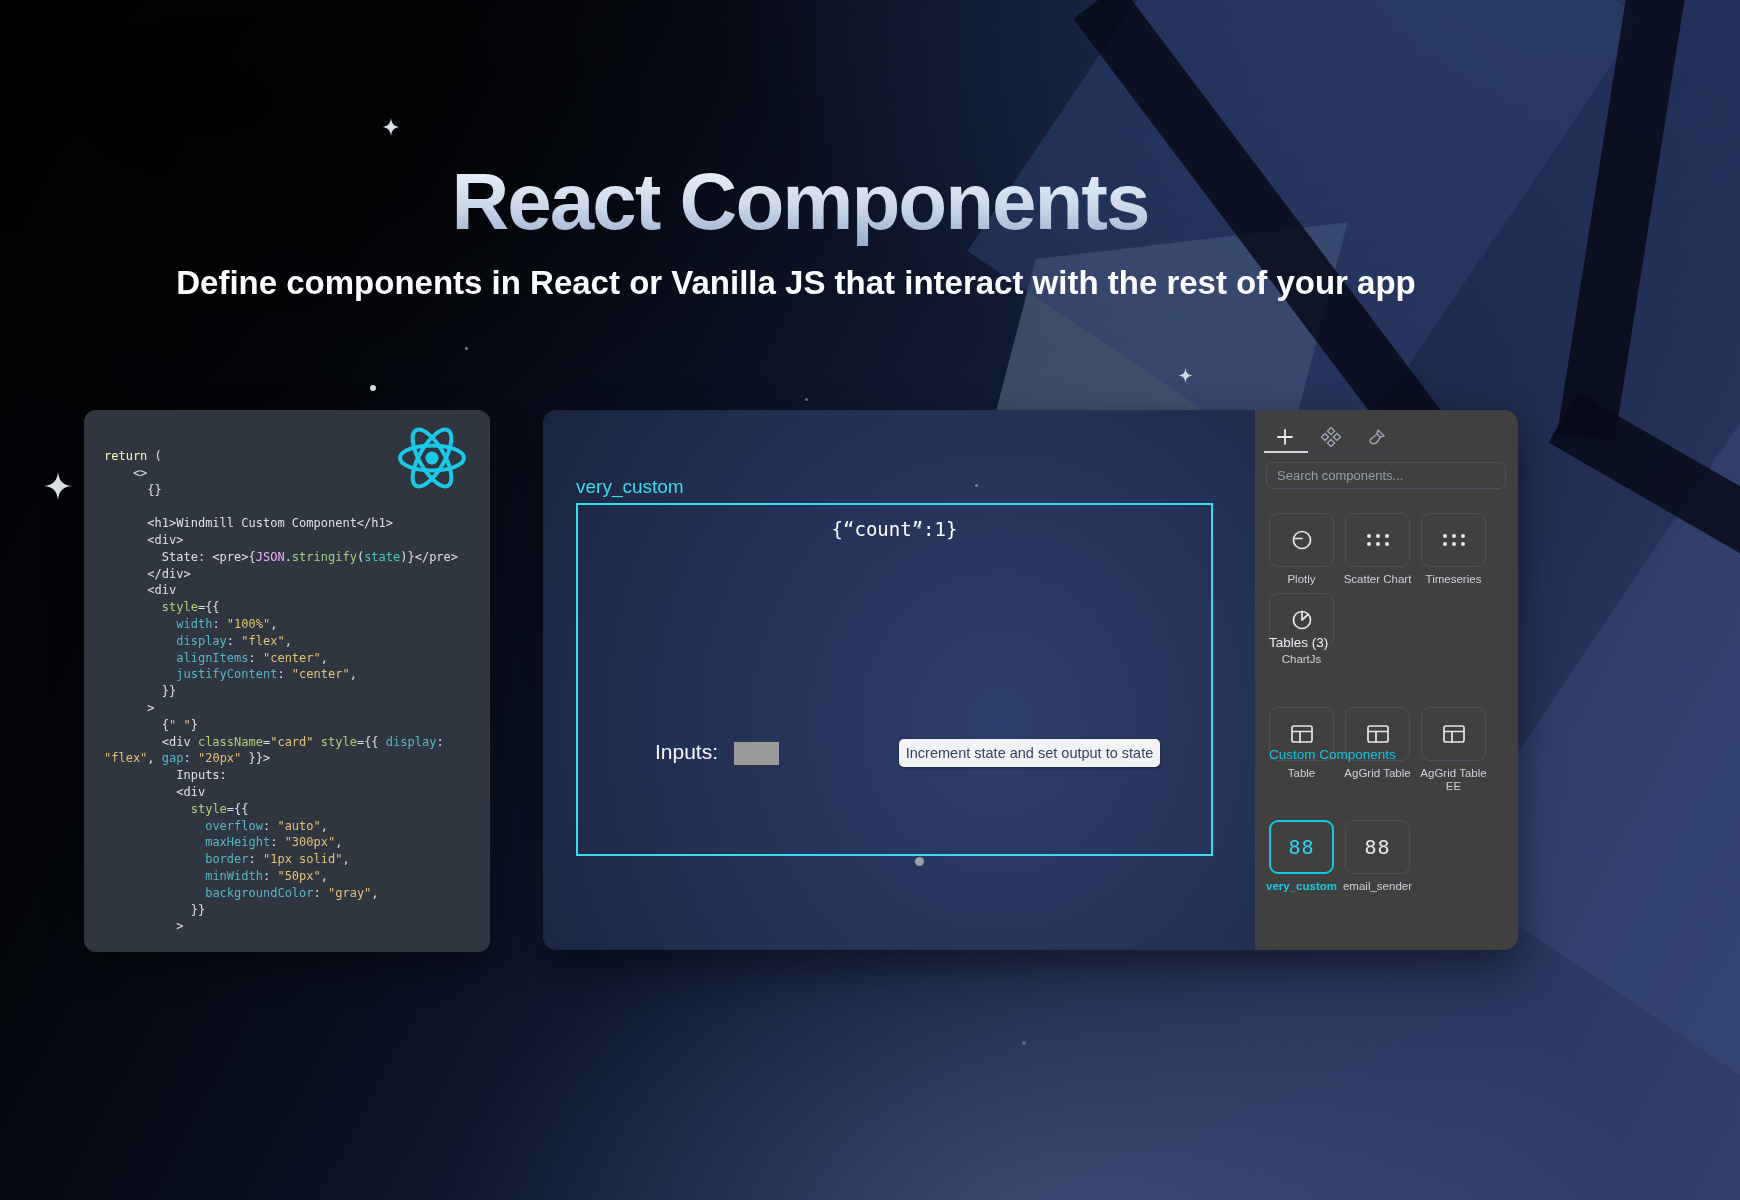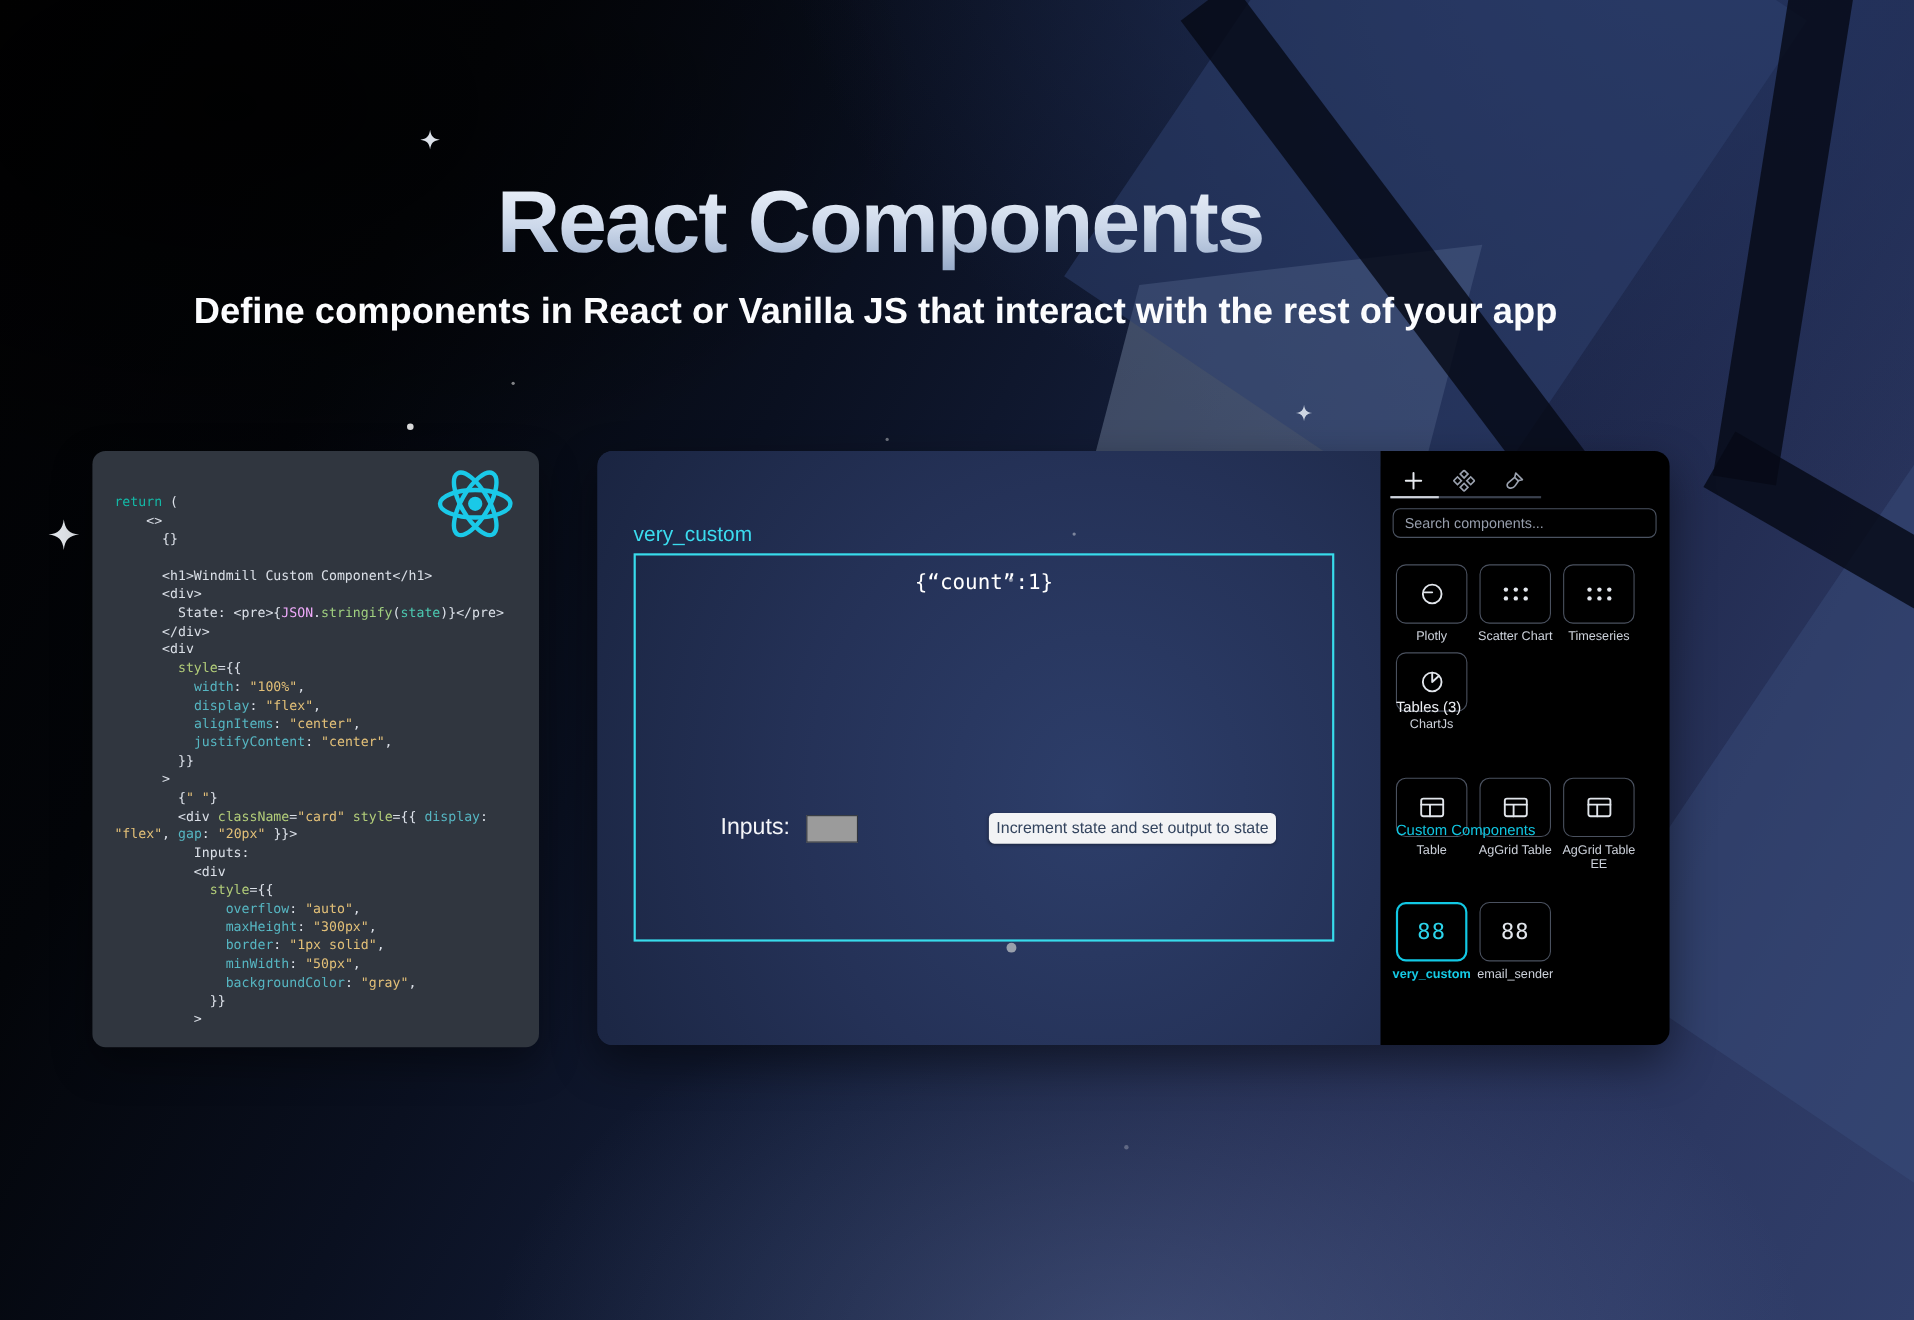--- a/index.html
+++ b/index.html
@@ -29,21 +29,21 @@
     background:linear-gradient(180deg,#f3f7fd 0%,#ccd8ea 55%,#94a8c7 100%);
     -webkit-background-clip:text;background-clip:text;color:transparent;}
   .hero-sub{position:absolute;z-index:2;top:252px;left:0;width:1568px;text-align:center;margin:12px;
     font-size:33px;font-weight:700;color:#fbfcfe;}
 
   
   .code-panel{position:absolute;z-index:2;left:84px;top:410px;width:406px;height:542px;box-sizing:border-box;
     background:#30363f;border-radius:12px;padding:38px 0 0 20px;
     box-shadow:0 14px 36px rgba(0,0,0,.4);}
   .code{font-family:"DejaVu Sans Mono",monospace;font-size:12px;line-height:16.8px;white-space:pre;}
-  .tk-kw{color:#14b8a6;} .tk-pl{color:#dbe0e8;} .tk-attr{color:#b2cd79;}
+  .tk-kw{color:#fef9c3;} .tk-pl{color:#dbe0e8;} .tk-attr{color:#b2cd79;}
   .tk-prop{color:#56b6c2;} .tk-str{color:#e3c078;} .tk-obj{color:#f0abfc;}
   .tk-fn{color:#9fcf7f;} .tk-var{color:#4cc8b0;}
   .react-logo{position:absolute;right:22px;top:16px;}
 
   
   .app-window{position:absolute;z-index:2;left:543px;top:410px;width:975px;height:540px;border-radius:14px;
     overflow:hidden;display:flex;box-shadow:0 16px 40px rgba(0,0,0,.45);}
   .preview{width:712px;position:relative;flex:none;
     background:radial-gradient(90% 130% at 64% 58%, #2d3e6a 0%, rgba(40,54,94,.75) 42%, #1c2745 76%, #161f3a 100%),#1b2544;}
   .comp-label{position:absolute;left:33px;top:66px;font-size:19px;color:#3bdbee;}
@@ -55,21 +55,21 @@
   .inputs-row{position:absolute;left:0;right:0;top:233px;height:30px;}
   .inputs-label{position:absolute;left:77px;top:2px;font-size:21px;color:#f4f5f8;}
   .input-box{position:absolute;left:155px;top:3px;width:47px;height:25px;background:#9b9b9b;border:1px solid #30343c;box-sizing:border-box;}
   .increment-btn{position:absolute;left:321px;top:1px;width:261px;height:28px;background:#f2f3f5;border:none;
     border-radius:5px;font-family:"Liberation Sans",sans-serif;font-size:14.5px;color:#33445e;
     box-shadow:0 1px 3px rgba(0,0,0,.35);}
   .resize-dot{position:absolute;left:372px;top:447px;width:9px;height:9px;border-radius:50%;background:#99a0ac;}
   .pv-dot{position:absolute;border-radius:50%;background:#fff;}
 
   
-  .sidebar{flex:1;position:relative;background:#000000;}
+  .sidebar{flex:1;position:relative;background:#404040;}
   .tab{position:absolute;top:17px;width:20px;height:20px;}
   .tab-plus{left:20px;} .tab-comp{left:66px;} .tab-brush{left:112px;}
   .tab-track{position:absolute;top:41px;left:9px;width:137px;height:2px;background:#3a414e;}
   .tab-active{position:absolute;top:41px;left:9px;width:44px;height:2px;background:#cfd4dc;}
   .search-input{position:absolute;top:52px;left:11px;width:240px;height:27px;box-sizing:border-box;
     background:transparent;border:1px solid #4a5260;border-radius:7px;color:#e7eaf0;
     padding:0 10px;font-size:13px;font-family:"Liberation Sans",sans-serif;}
   .search-input::placeholder{color:#969dab;}
   .scroll{position:absolute;top:80px;left:0;right:0;bottom:0;overflow:hidden;}
   .cardrow{position:absolute;left:14px;display:flex;gap:11px;}

